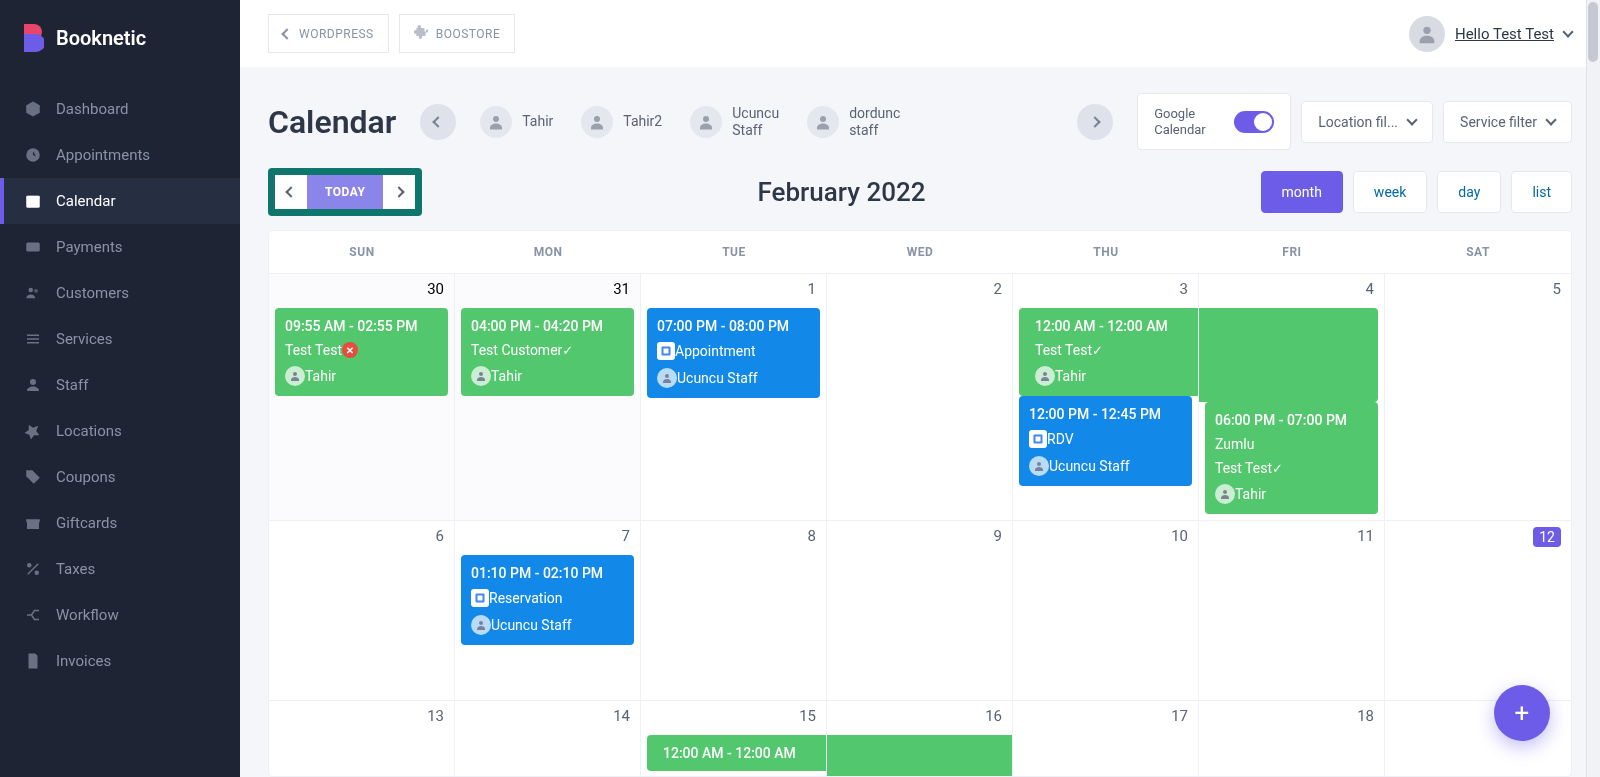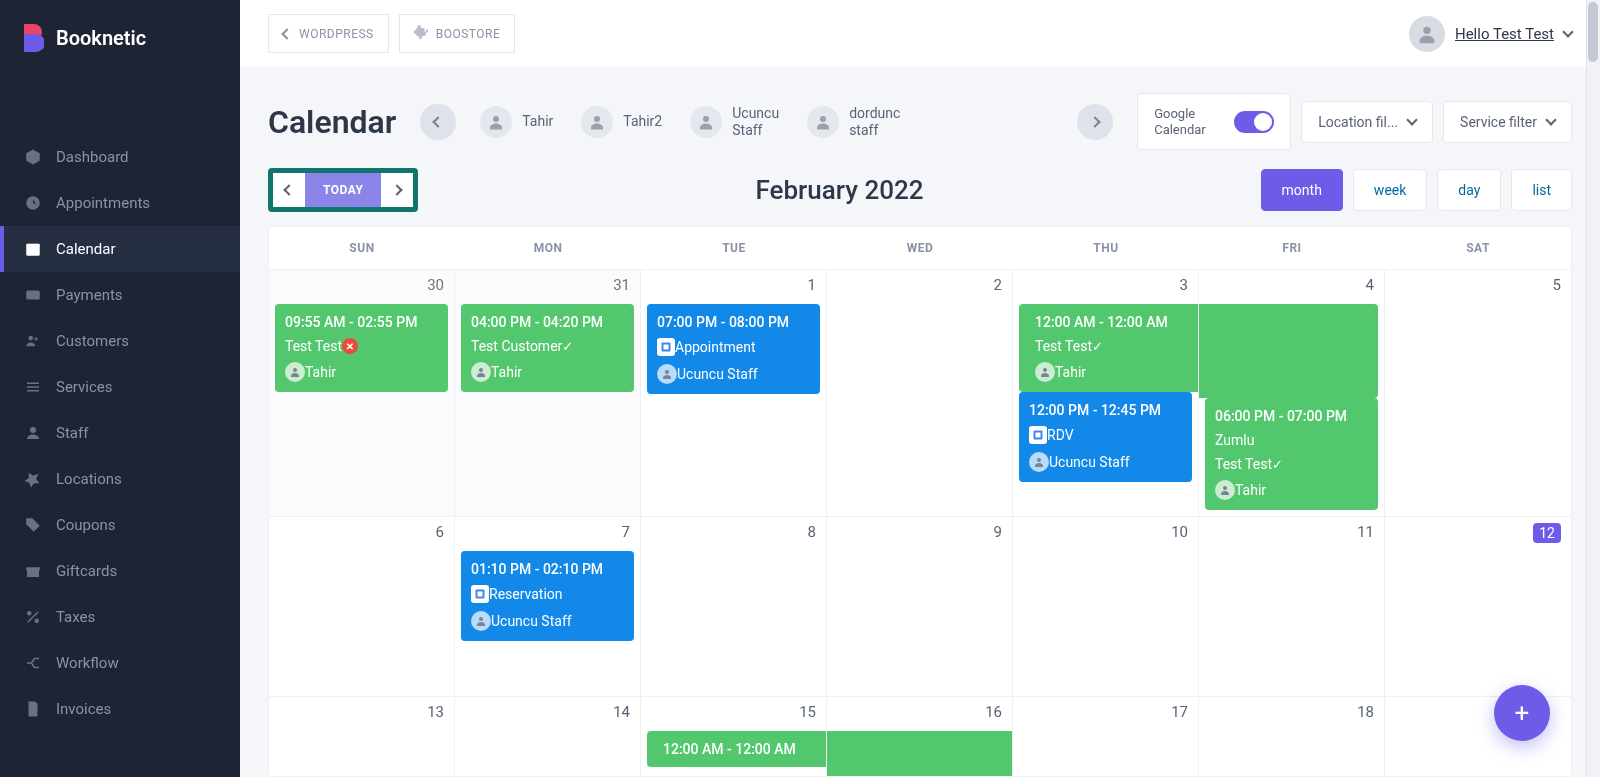--- a/index.html
+++ b/index.html
@@ -14,21 +14,20 @@
 }
 .app { display: flex; height: 100%; }
 
 
 .sidebar {
   width: 240px;
   background: #1e2433;
   color: #8a92a6;
   display: flex;
   flex-direction: column;
-  gap: 48px;
 }
 .brand {
   display: flex;
   align-items: center;
   padding: 24px 20px;
   gap: 12px;
 }
 .brand-logo {
   width: 24px;
   height: 28px;
@@ -192,21 +191,21 @@
 
 .cal-controls {
   display: flex;
   align-items: center;
   justify-content: space-between;
   padding: 8px 28px 14px;
 }
 .cal-nav-group {
   display: flex;
   align-items: center;
-  border: 5px solid #0f766e;
+  border: 7px solid #0f766e;
   border-radius: 4px;
   overflow: hidden;
   background: #fff;
 }
 .cal-nav-btn {
   padding: 10px 12px;
   cursor: pointer;
   color: #5a6376;
   display: inline-flex;
   align-items: center;
@@ -276,21 +275,21 @@
   position: relative;
 }
 .cal-cell.short { min-height: 44px; }
 .cal-cell:nth-child(7n) { border-right: none; }
 .cal-cell .daynum {
   position: absolute;
   top: 6px; right: 10px;
   font-size: 15px;
   color: #5a6376;
 }
-.cal-cell.other .daynum { color: #737373; }
+.cal-cell.other .daynum { color: #000000; }
 .cal-cell.other { background: #fbfbfd; }
 .daynum.today-badge {
   background: #6c5ce7;
   color: #fff;
   border-radius: 4px;
   padding: 2px 6px;
   font-size: 14px;
 }
 
 .event {

